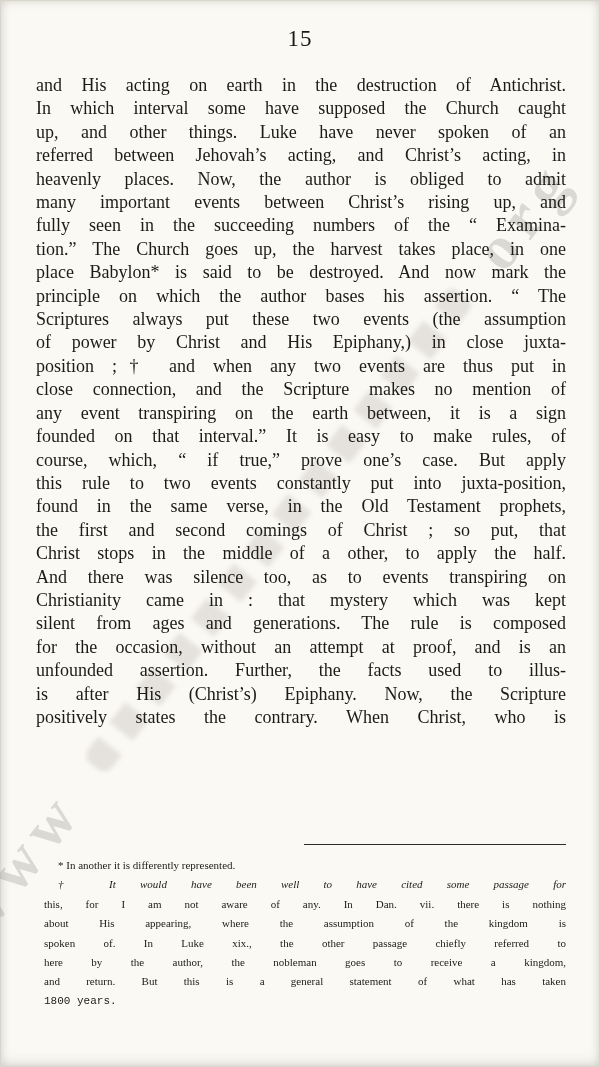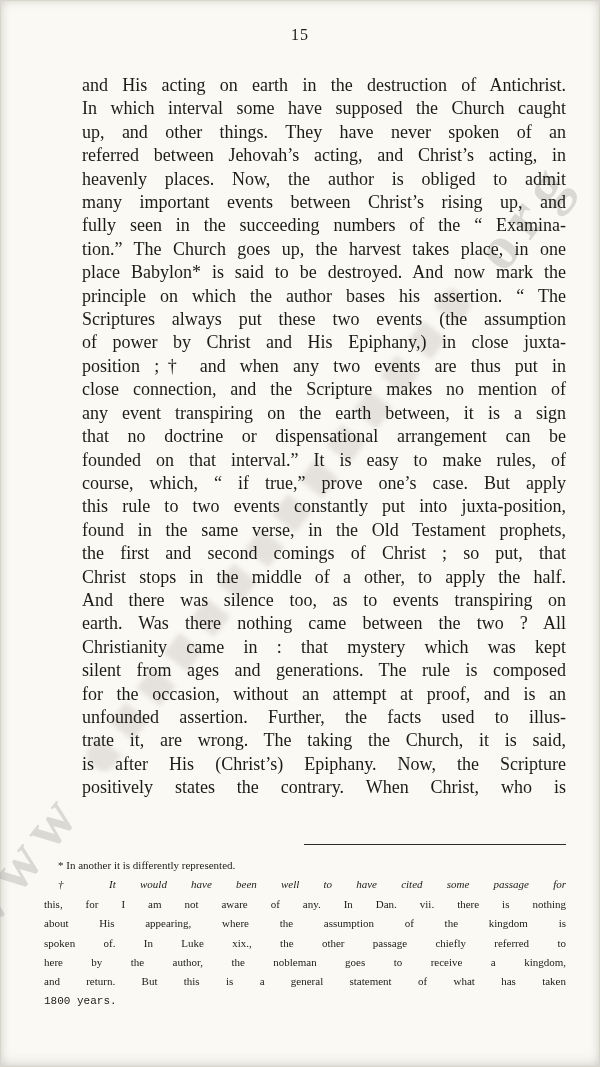--- a/index.html
+++ b/index.html
@@ -47,32 +47,31 @@
     border-radius: 10px;
     filter: blur(2px);
   }
 
   .page-number {
     position: absolute;
     top: 26px;
     left: 0;
     right: 0;
     text-align: center;
-    font-size: 16px;
+    font-size: 23px;
     letter-spacing: 1px;
   }
 
   .body-text {
     position: absolute;
     top: 74px;
     left: 36px;
     right: 34px;
     font-size: 18px;
     line-height: 23.4px;
-    margin-left: 46px;
   }
   .body-line {
     text-align: justify;
     text-align-last: justify;
     word-spacing: 1px;
     white-space: normal;
   }
 
   .footnote-rule {
     position: absolute;
@@ -110,47 +109,44 @@
     <span>www</span>
     <span class="wm-gap"></span>
     <span>org</span>
   </div>
 
   <div class="page-number">15</div>
 
   <div class="body-text">
       <div class="body-line">and His acting on earth in the destruction of Antichrist.</div>
       <div class="body-line">In which interval some have supposed the Church caught</div>
-      <div class="body-line">up, and other things.  They have never spoken of an</div>
+      <div class="body-line">up, and other things.  Luke have never spoken of an</div>
       <div class="body-line">referred between Jehovah’s acting, and Christ’s acting, in</div>
       <div class="body-line">heavenly places.  Now, the author is obliged to admit</div>
       <div class="body-line">many important events between Christ’s rising up, and</div>
       <div class="body-line">fully seen in the succeeding numbers of the “ Examina-</div>
       <div class="body-line">tion.”  The Church goes up, the harvest takes place, in one</div>
       <div class="body-line">place Babylon* is said to be destroyed.  And now mark the</div>
       <div class="body-line">principle on which the author bases his assertion.  “ The</div>
       <div class="body-line">Scriptures always put these two events (the assumption</div>
       <div class="body-line">of power by Christ and His Epiphany,) in close juxta-</div>
       <div class="body-line">position ;† and when any two events are thus put in</div>
       <div class="body-line">close connection, and the Scripture makes no mention of</div>
       <div class="body-line">any event transpiring on the earth between, it is a sign</div>
-      <div class="body-line">that no doctrine or dispensational arrangement can be</div>
       <div class="body-line">founded on that interval.”  It is easy to make rules, of</div>
       <div class="body-line">course, which, “ if true,” prove one’s case.  But apply</div>
       <div class="body-line">this rule to two events constantly put into juxta-position,</div>
       <div class="body-line">found in the same verse, in the Old Testament prophets,</div>
       <div class="body-line">the first and second comings of Christ ; so put, that</div>
       <div class="body-line">Christ stops in the middle of a other, to apply the half.</div>
       <div class="body-line">And there was silence too, as to events transpiring on</div>
-      <div class="body-line">earth.  Was there nothing came between the two ?  All</div>
       <div class="body-line">Christianity came in : that mystery which was kept</div>
       <div class="body-line">silent from ages and generations.  The rule is composed</div>
       <div class="body-line">for the occasion, without an attempt at proof, and is an</div>
       <div class="body-line">unfounded assertion.  Further, the facts used to illus-</div>
-      <div class="body-line">trate it, are wrong.  The taking the Church, it is said,</div>
       <div class="body-line">is after His (Christ’s) Epiphany.  Now, the Scripture</div>
       <div class="body-line">positively states the contrary.  When Christ, who is</div>
     </div>
 
   <div class="footnote-rule"></div>
 
   <div class="footnotes">
     <div class="footnote-line footnote-first">* In another it is differently represented.</div>
     <div class="footnote-block">
         <div class="footnote-line">† It would have been well to have cited some passage for</div>

